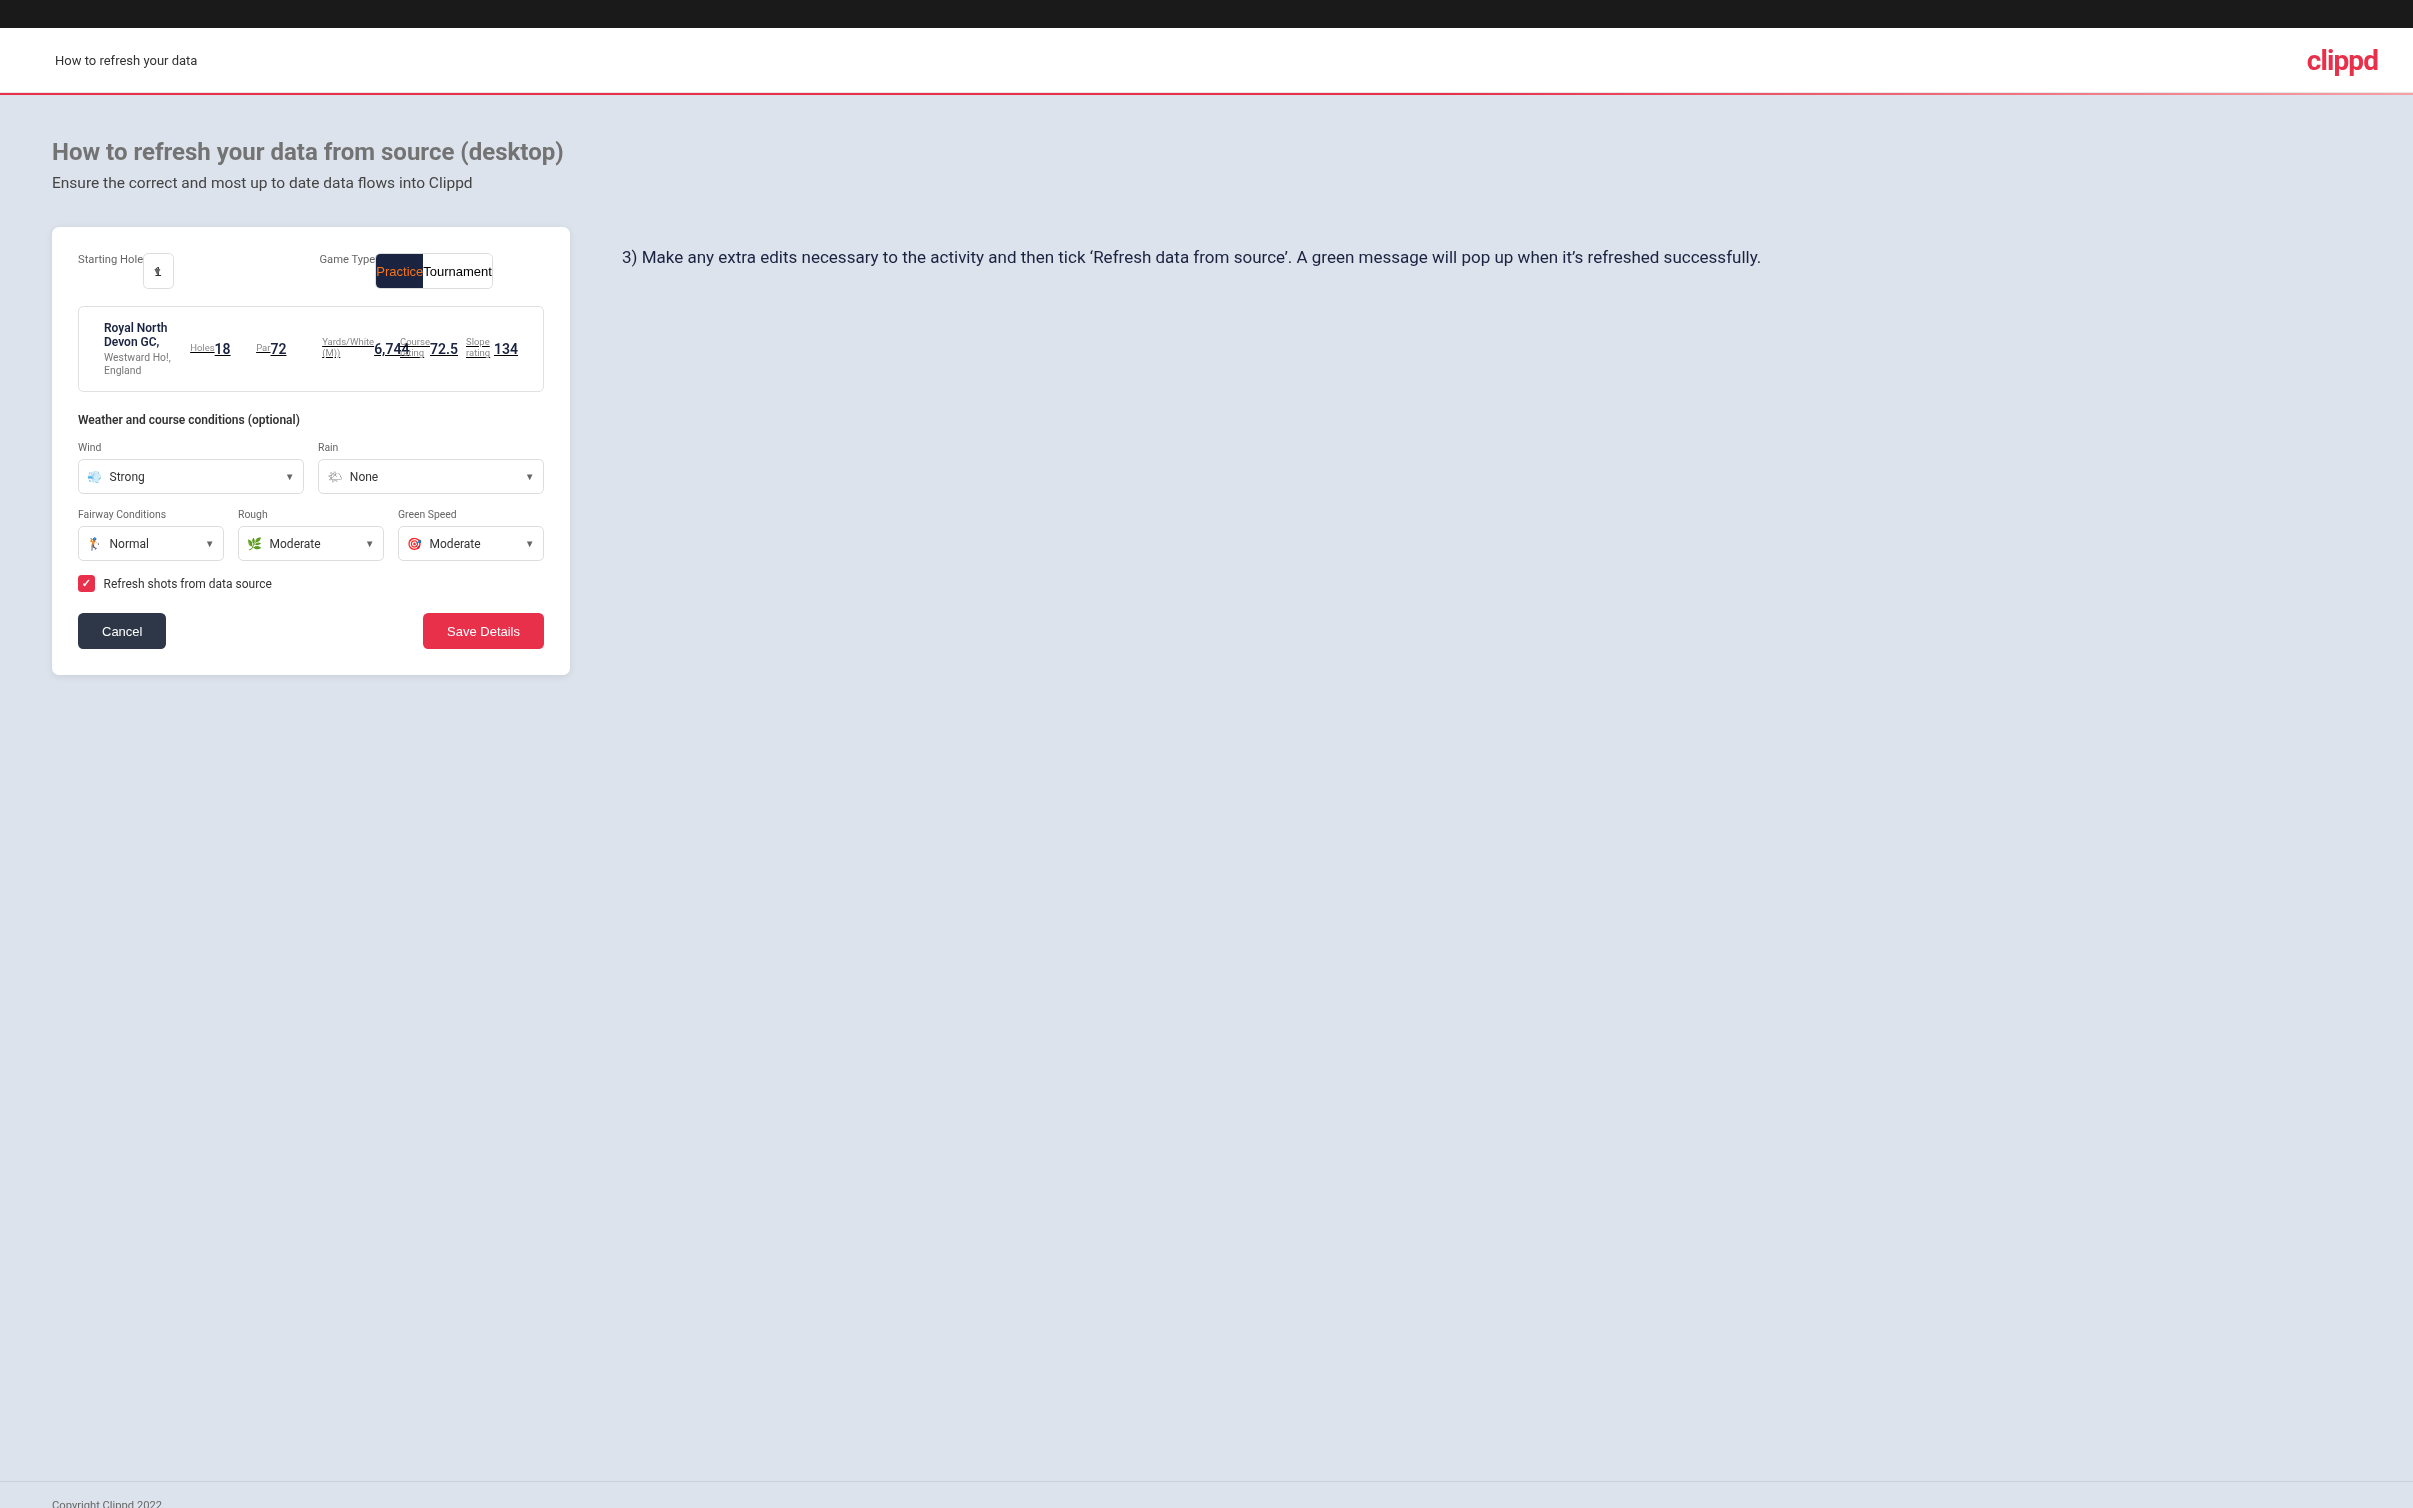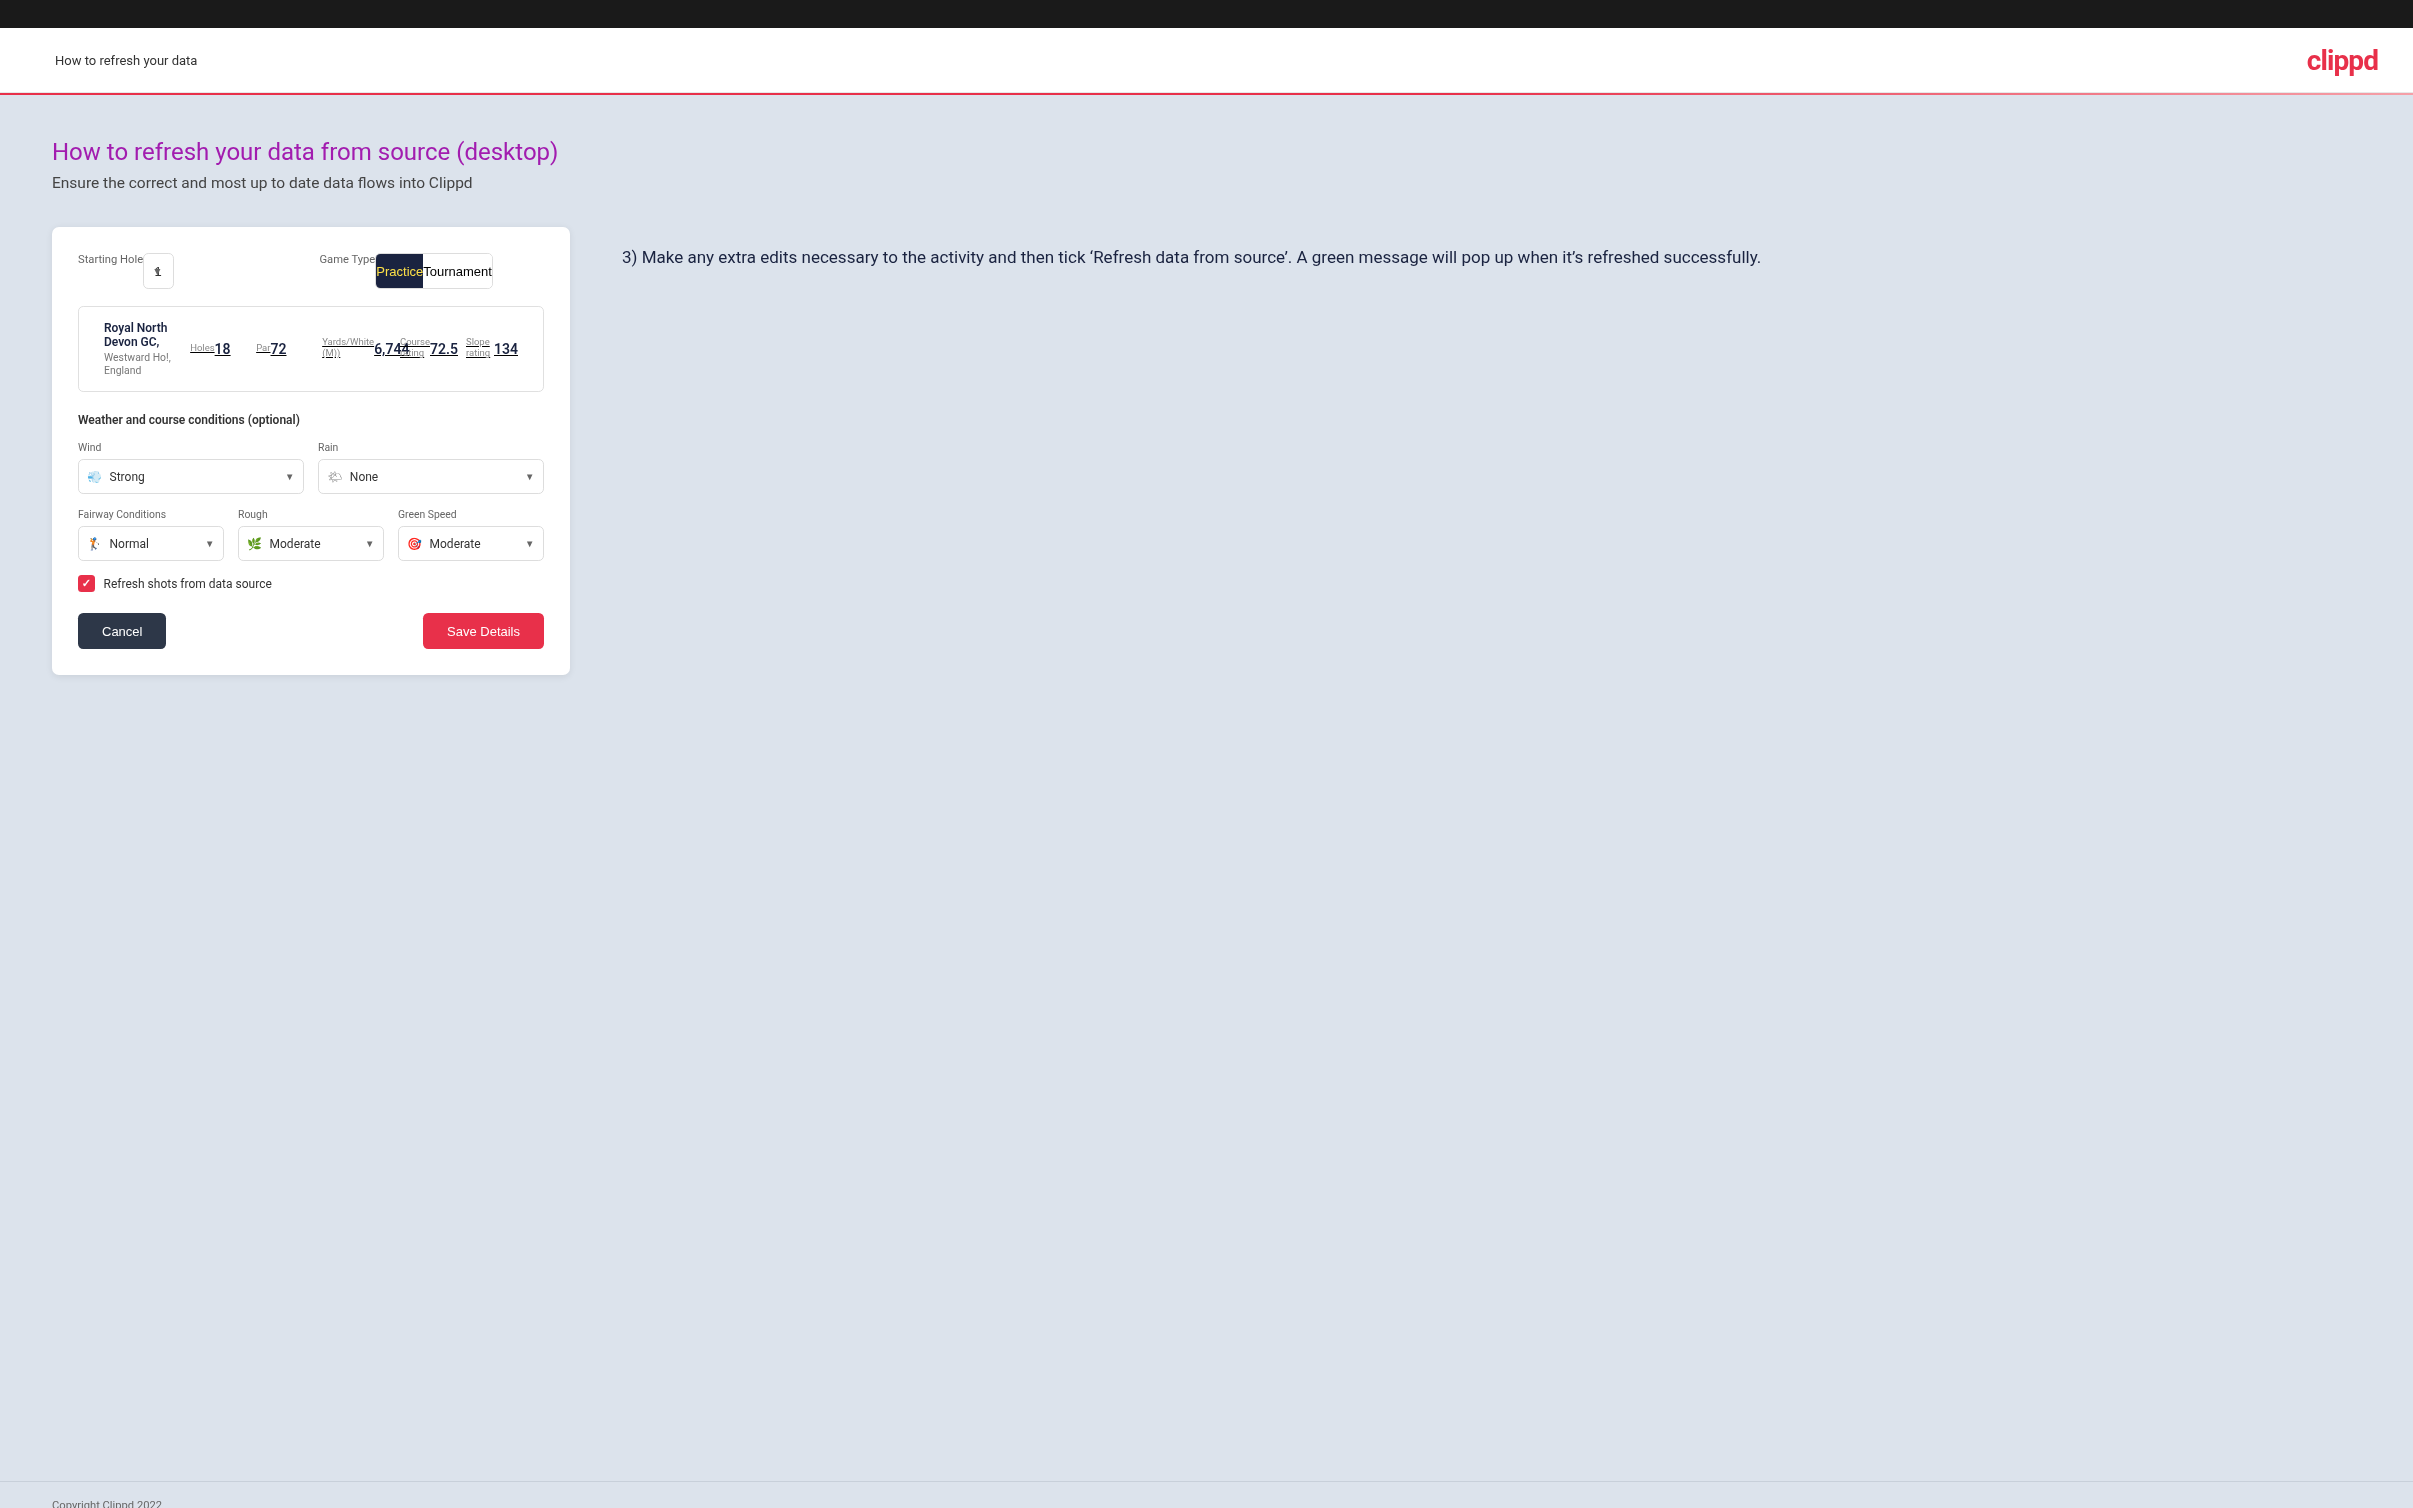--- a/index.html
+++ b/index.html
@@ -38,22 +38,22 @@
     }
 
     .main-content {
       background: #dce3ec;
       padding: 43px 52px 35px 52px;
       min-height: calc(100vh - 28px - 56px - 2.6px - 35px);
     }
 
     .page-title {
       font-size: 24px;
-      font-weight: 400;
-      color: #a21caf;
+      font-weight: 700;
+      color: #737373;
       margin-bottom: 8.6px;
     }
 
     .page-subtitle {
       font-size: 15.5px;
       color: #444;
       margin-bottom: 35px;
     }
 
     .content-layout {
@@ -129,21 +129,21 @@
     .toggle-btn {
       flex: 1;
       border: none;
       cursor: pointer;
       font-size: 13px;
       font-weight: 500;
     }
 
     .toggle-btn.active {
       background: #1a2340;
-      color: #fde047;
+      color: #f97316;
     }
 
     .toggle-btn.inactive {
       background: #fff;
       color: #000000;
     }
 
     .course-info-box {
       border: 0.9px solid #e0e0e0;
       border-radius: 5.2px;

